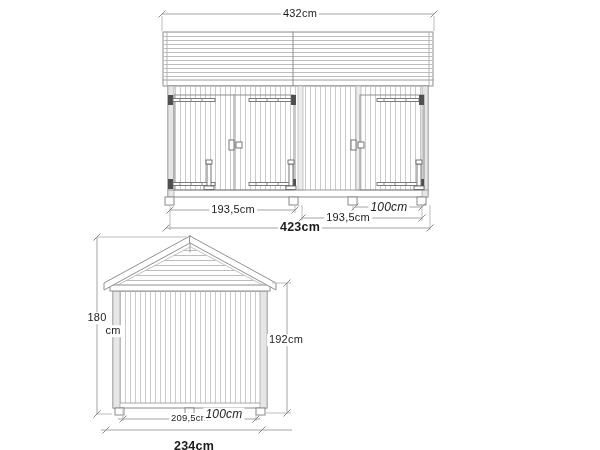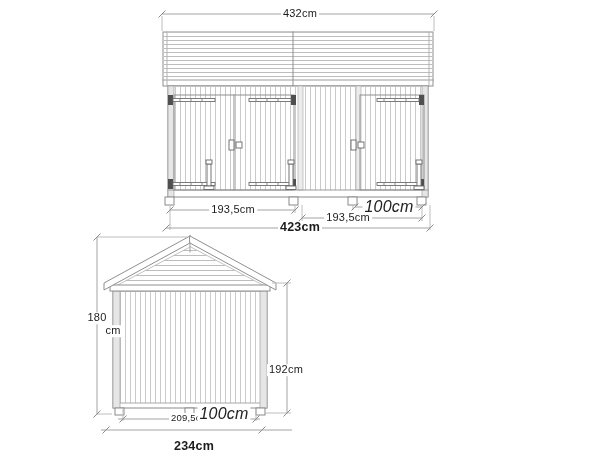--- a/index.html
+++ b/index.html
@@ -2,21 +2,21 @@
 <html><head>
 <meta charset="utf-8">
 <style>
   html,body{margin:0;padding:0;background:#ffffff;}
   .canvas{position:relative;width:600px;height:450px;background:#ffffff;overflow:hidden;
           font-family:"Liberation Sans",sans-serif;}
   svg{position:absolute;left:0;top:0;}
   .lbl{position:absolute;transform:translate(-50%,-50%);background:#ffffff;padding:0 2px;
        font-size:11px;line-height:1.05;color:#1c1c1c;white-space:nowrap;letter-spacing:0.2px;}
   .lbl.bold{font-weight:bold;font-size:12.5px;text-align:right;}
-  .lbl.italic{font-style:italic;font-size:16px;color:#222222;}
+  .lbl.italic{font-style:italic;font-size:12px;color:#222222;}
   .lbl.small{font-size:9.5px;}
 </style>
 </head>
 <body>
 
 <div class="canvas">
 
 <svg width="600" height="450" viewBox="0 0 600 450">
   <defs>
     <pattern id="vb" width="5" height="8" patternUnits="userSpaceOnUse">
@@ -214,18 +214,18 @@
 </svg>
 
 <div class="lbl" style="left:300px;top:14px">432cm</div>
 <div class="lbl" style="left:233px;top:210px">193,5cm</div>
 <div class="lbl italic" style="left:389px;top:207px">100cm</div>
 <div class="lbl" style="left:348px;top:218px">193,5cm</div>
 <div class="lbl bold" style="left:300px;top:228px">423cm</div>
 
 <div class="lbl" style="left:97px;top:318px">180</div>
 <div class="lbl" style="left:113px;top:331px">cm</div>
-<div class="lbl" style="left:286px;top:370px">192cm</div>
+<div class="lbl" style="left:286px;top:340px">192cm</div>
 <div class="lbl small" style="left:190px;top:418px">209,5cm</div>
 <div class="lbl italic" style="left:224px;top:414px">100cm</div>
 <div class="lbl bold" style="left:194px;top:447px">234cm</div>
 
 </div>
 
 </body></html>

